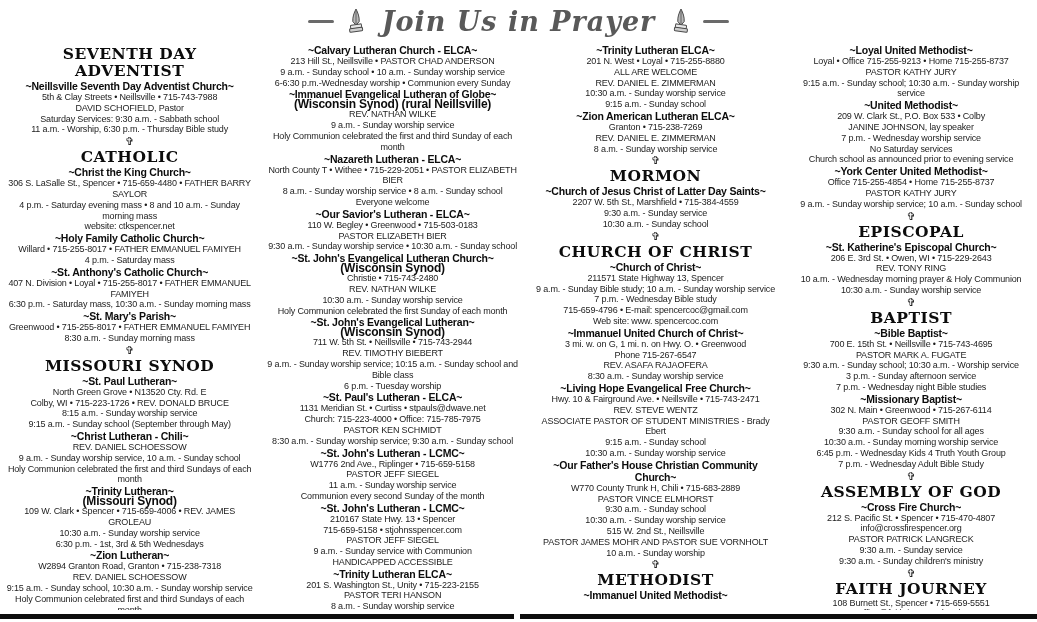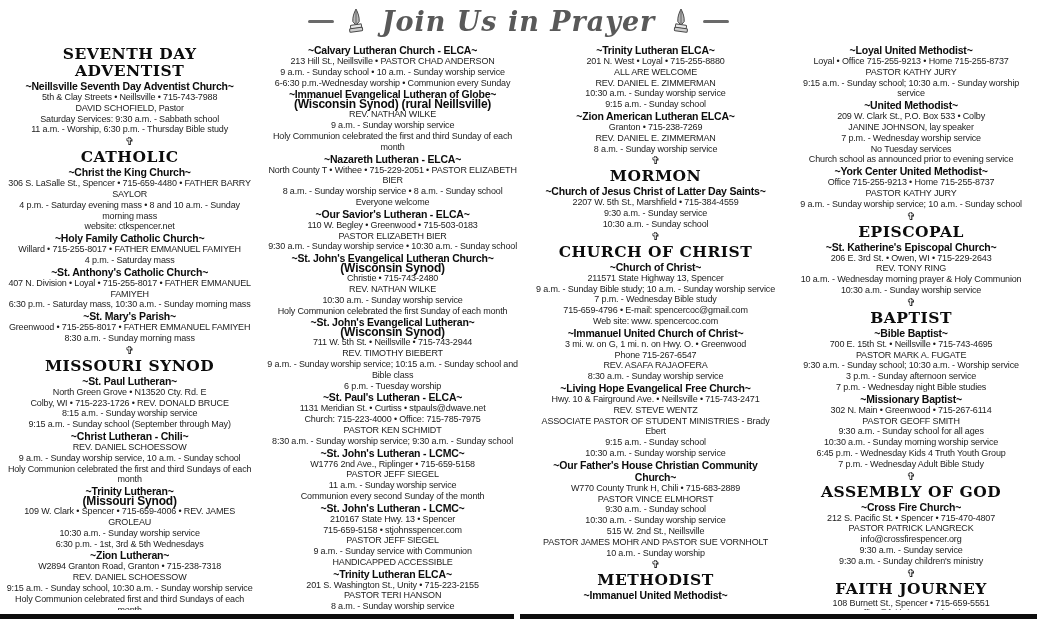--- a/index.html
+++ b/index.html
@@ -196,24 +196,24 @@
       </div>
       <div class="column">
         <div class="church-name">~Loyal United Methodist~</div>
         <div class="church-line">Loyal • Office 715-255-9213 • Home 715-255-8737</div>
         <div class="church-line">PASTOR KATHY JURY</div>
         <div class="church-line">9:15 a.m. - Sunday school; 10:30 a.m. - Sunday worship service</div>
         <div class="church-name">~United Methodist~</div>
         <div class="church-line">209 W. Clark St., P.O. Box 533 • Colby</div>
         <div class="church-line">JANINE JOHNSON, lay speaker</div>
         <div class="church-line">7 p.m. - Wednesday worship service</div>
-        <div class="church-line">No Tuesday services</div>
+        <div class="church-line">No Saturday services</div>
         <div class="church-line">Church school as announced prior to evening service</div>
         <div class="church-name">~York Center United Methodist~</div>
-        <div class="church-line">Office 715-255-9213 • Home 715-255-8737</div>
+        <div class="church-line">Office 715-255-4854 • Home 715-255-8737</div>
         <div class="church-line">PASTOR KATHY JURY</div>
         <div class="church-line">9 a.m. - Sunday worship service; 10 a.m. - Sunday school</div>
         <div class="cross">✞</div>
         <div class="section-heading">EPISCOPAL</div>
         <div class="church-name">~St. Katherine's Episcopal Church~</div>
         <div class="church-line">206 E. 3rd St. • Owen, WI • 715-229-2643</div>
         <div class="church-line">REV. TONY RING</div>
         <div class="church-line">10 a.m. - Wednesday morning prayer &amp; Holy Communion</div>
         <div class="church-line">10:30 a.m. - Sunday worship service</div>
         <div class="cross">✞</div>
@@ -228,22 +228,22 @@
         <div class="church-line">302 N. Main • Greenwood • 715-267-6114</div>
         <div class="church-line">PASTOR GEOFF SMITH</div>
         <div class="church-line">9:30 a.m. - Sunday school for all ages</div>
         <div class="church-line">10:30 a.m. - Sunday morning worship service</div>
         <div class="church-line">6:45 p.m. - Wednesday Kids 4 Truth Youth Group</div>
         <div class="church-line">7 p.m. - Wednesday Adult Bible Study</div>
         <div class="cross">✞</div>
         <div class="section-heading">ASSEMBLY OF GOD</div>
         <div class="church-name">~Cross Fire Church~</div>
         <div class="church-line">212 S. Pacific St. • Spencer • 715-470-4807</div>
+        <div class="church-line">info@crossfirespencer.org</div>
         <div class="church-line">PASTOR PATRICK LANGRECK</div>
-        <div class="church-line">info@crossfirespencer.org</div>
         <div class="church-line">9:30 a.m. - Sunday service</div>
         <div class="church-line">9:30 a.m. - Sunday children's ministry</div>
         <div class="cross">✞</div>
         <div class="section-heading">FAITH JOURNEY</div>
         <div class="church-line">108 Burnett St., Spencer • 715-659-5551</div>
         <div class="church-line">office@faith-journey.church</div>
       </div>
     </div>
 
   <div class="bottom-rule left"></div>

